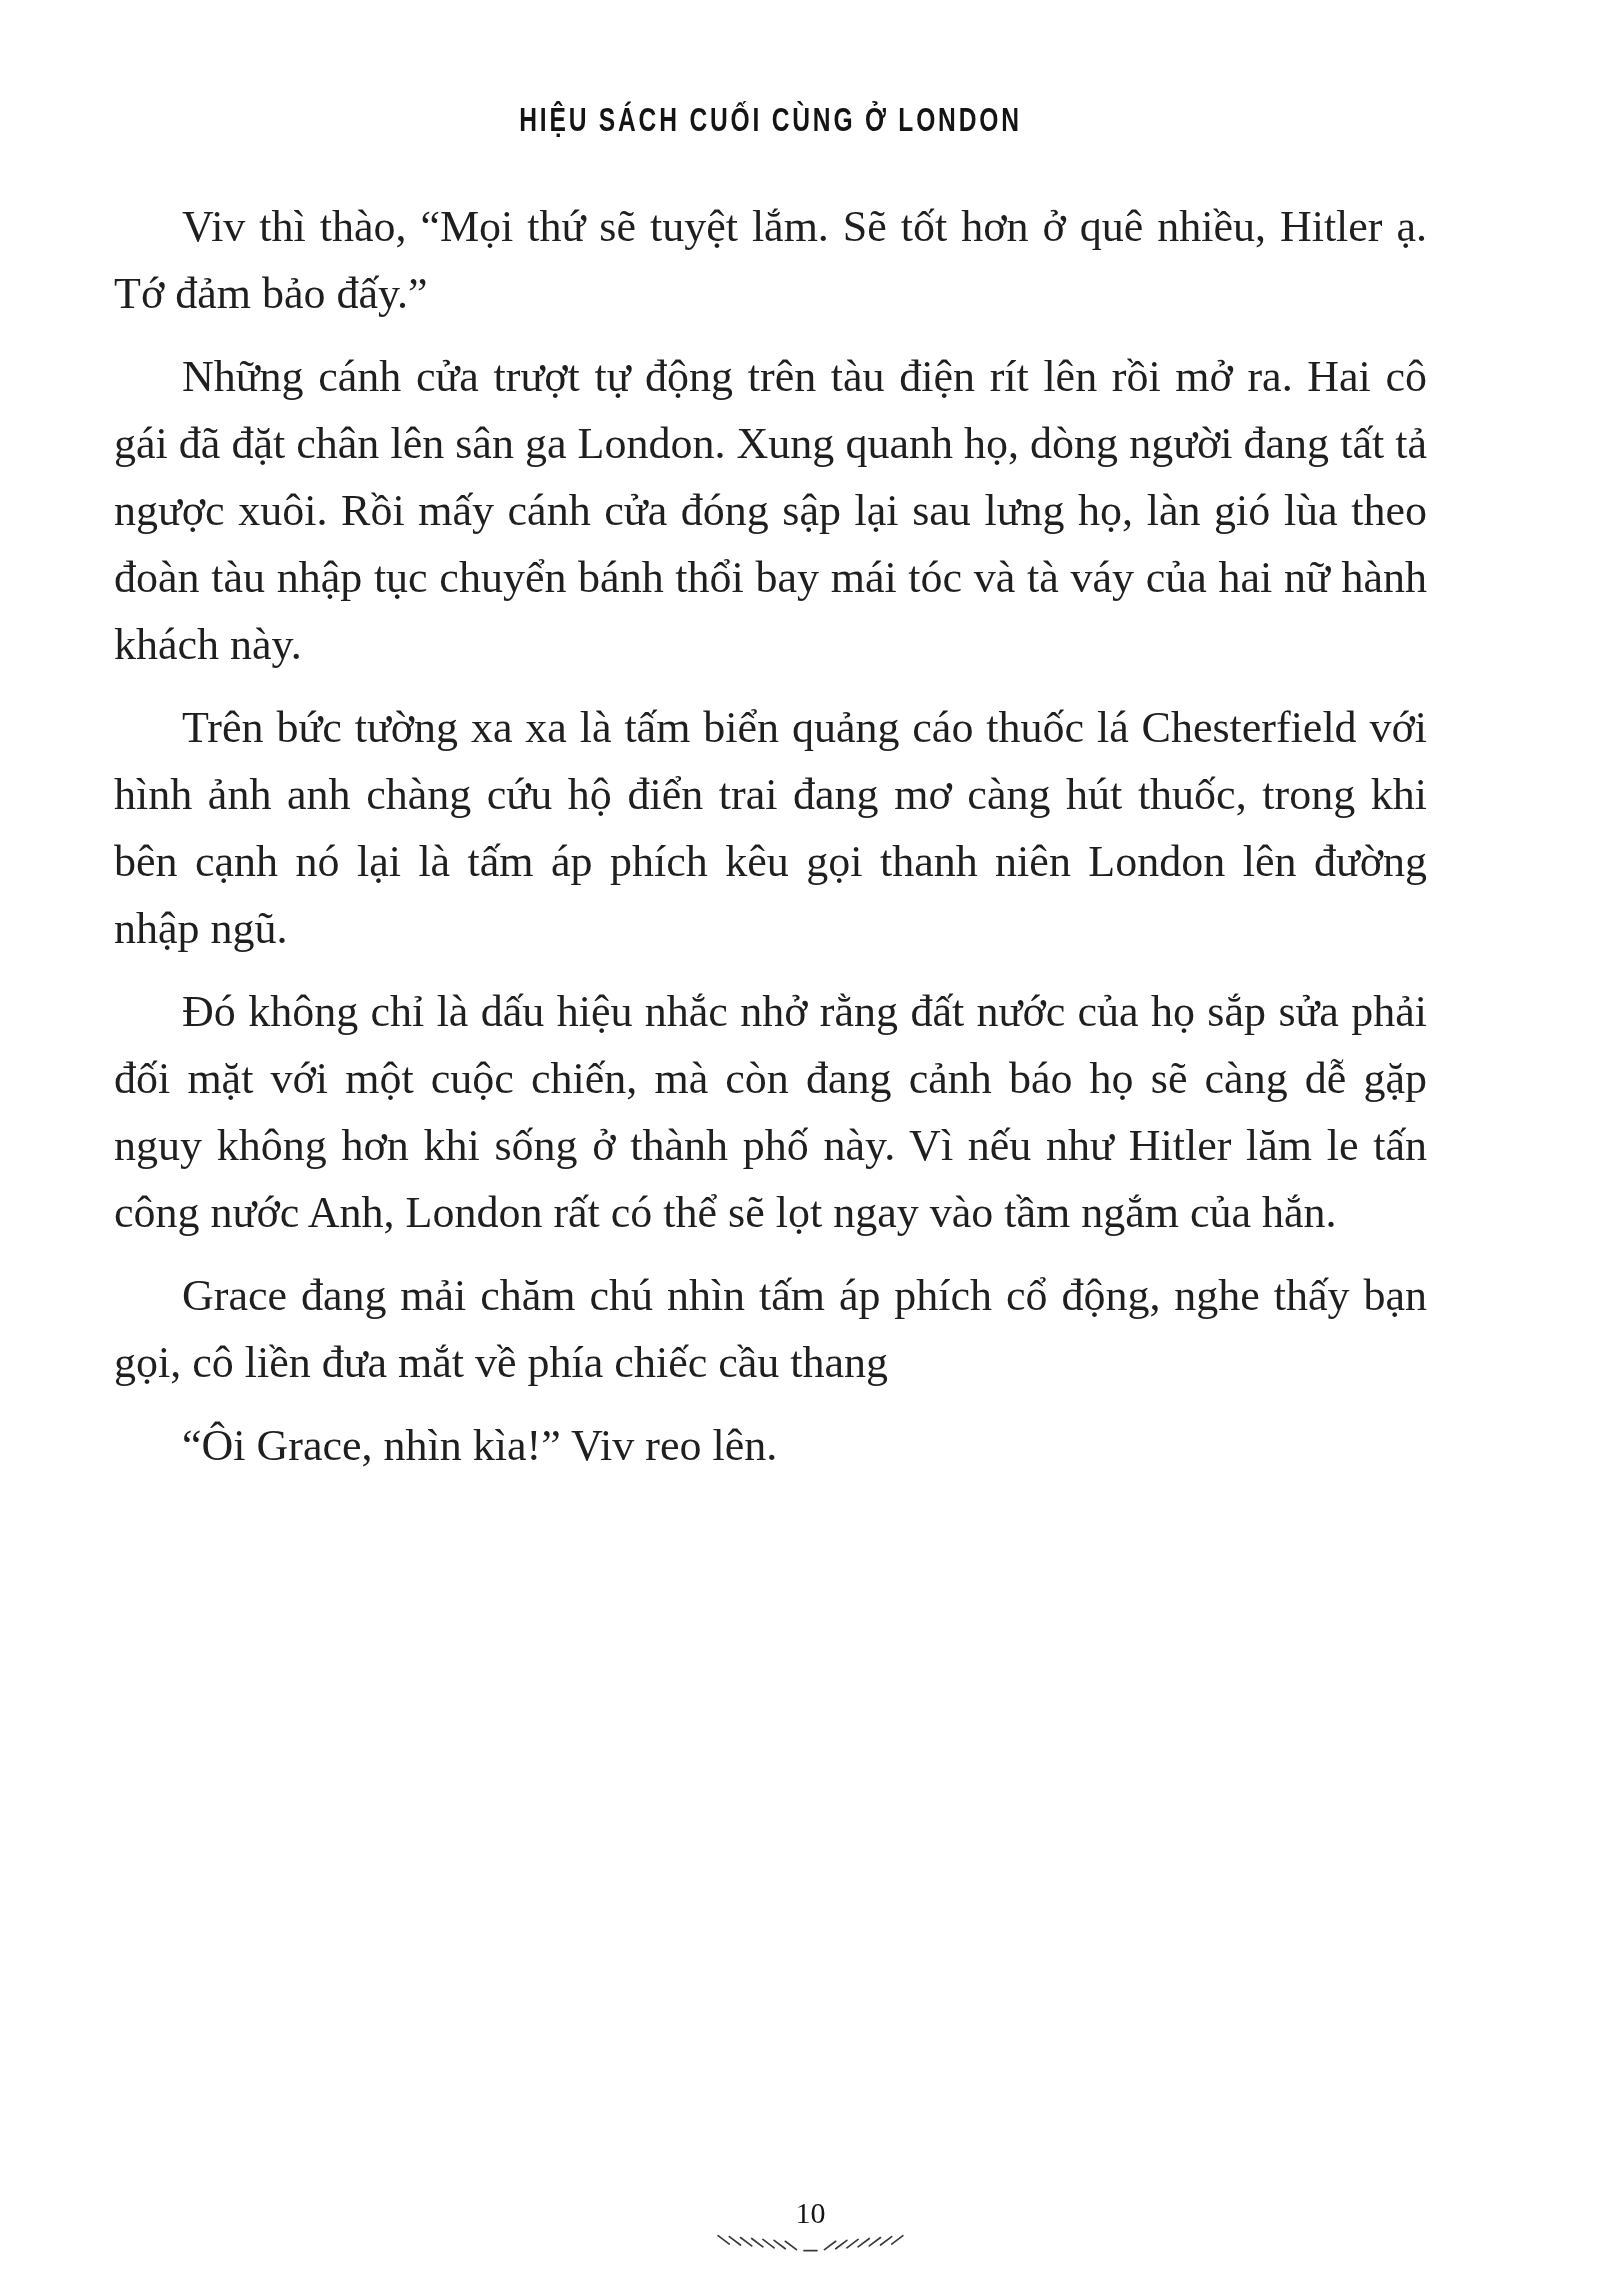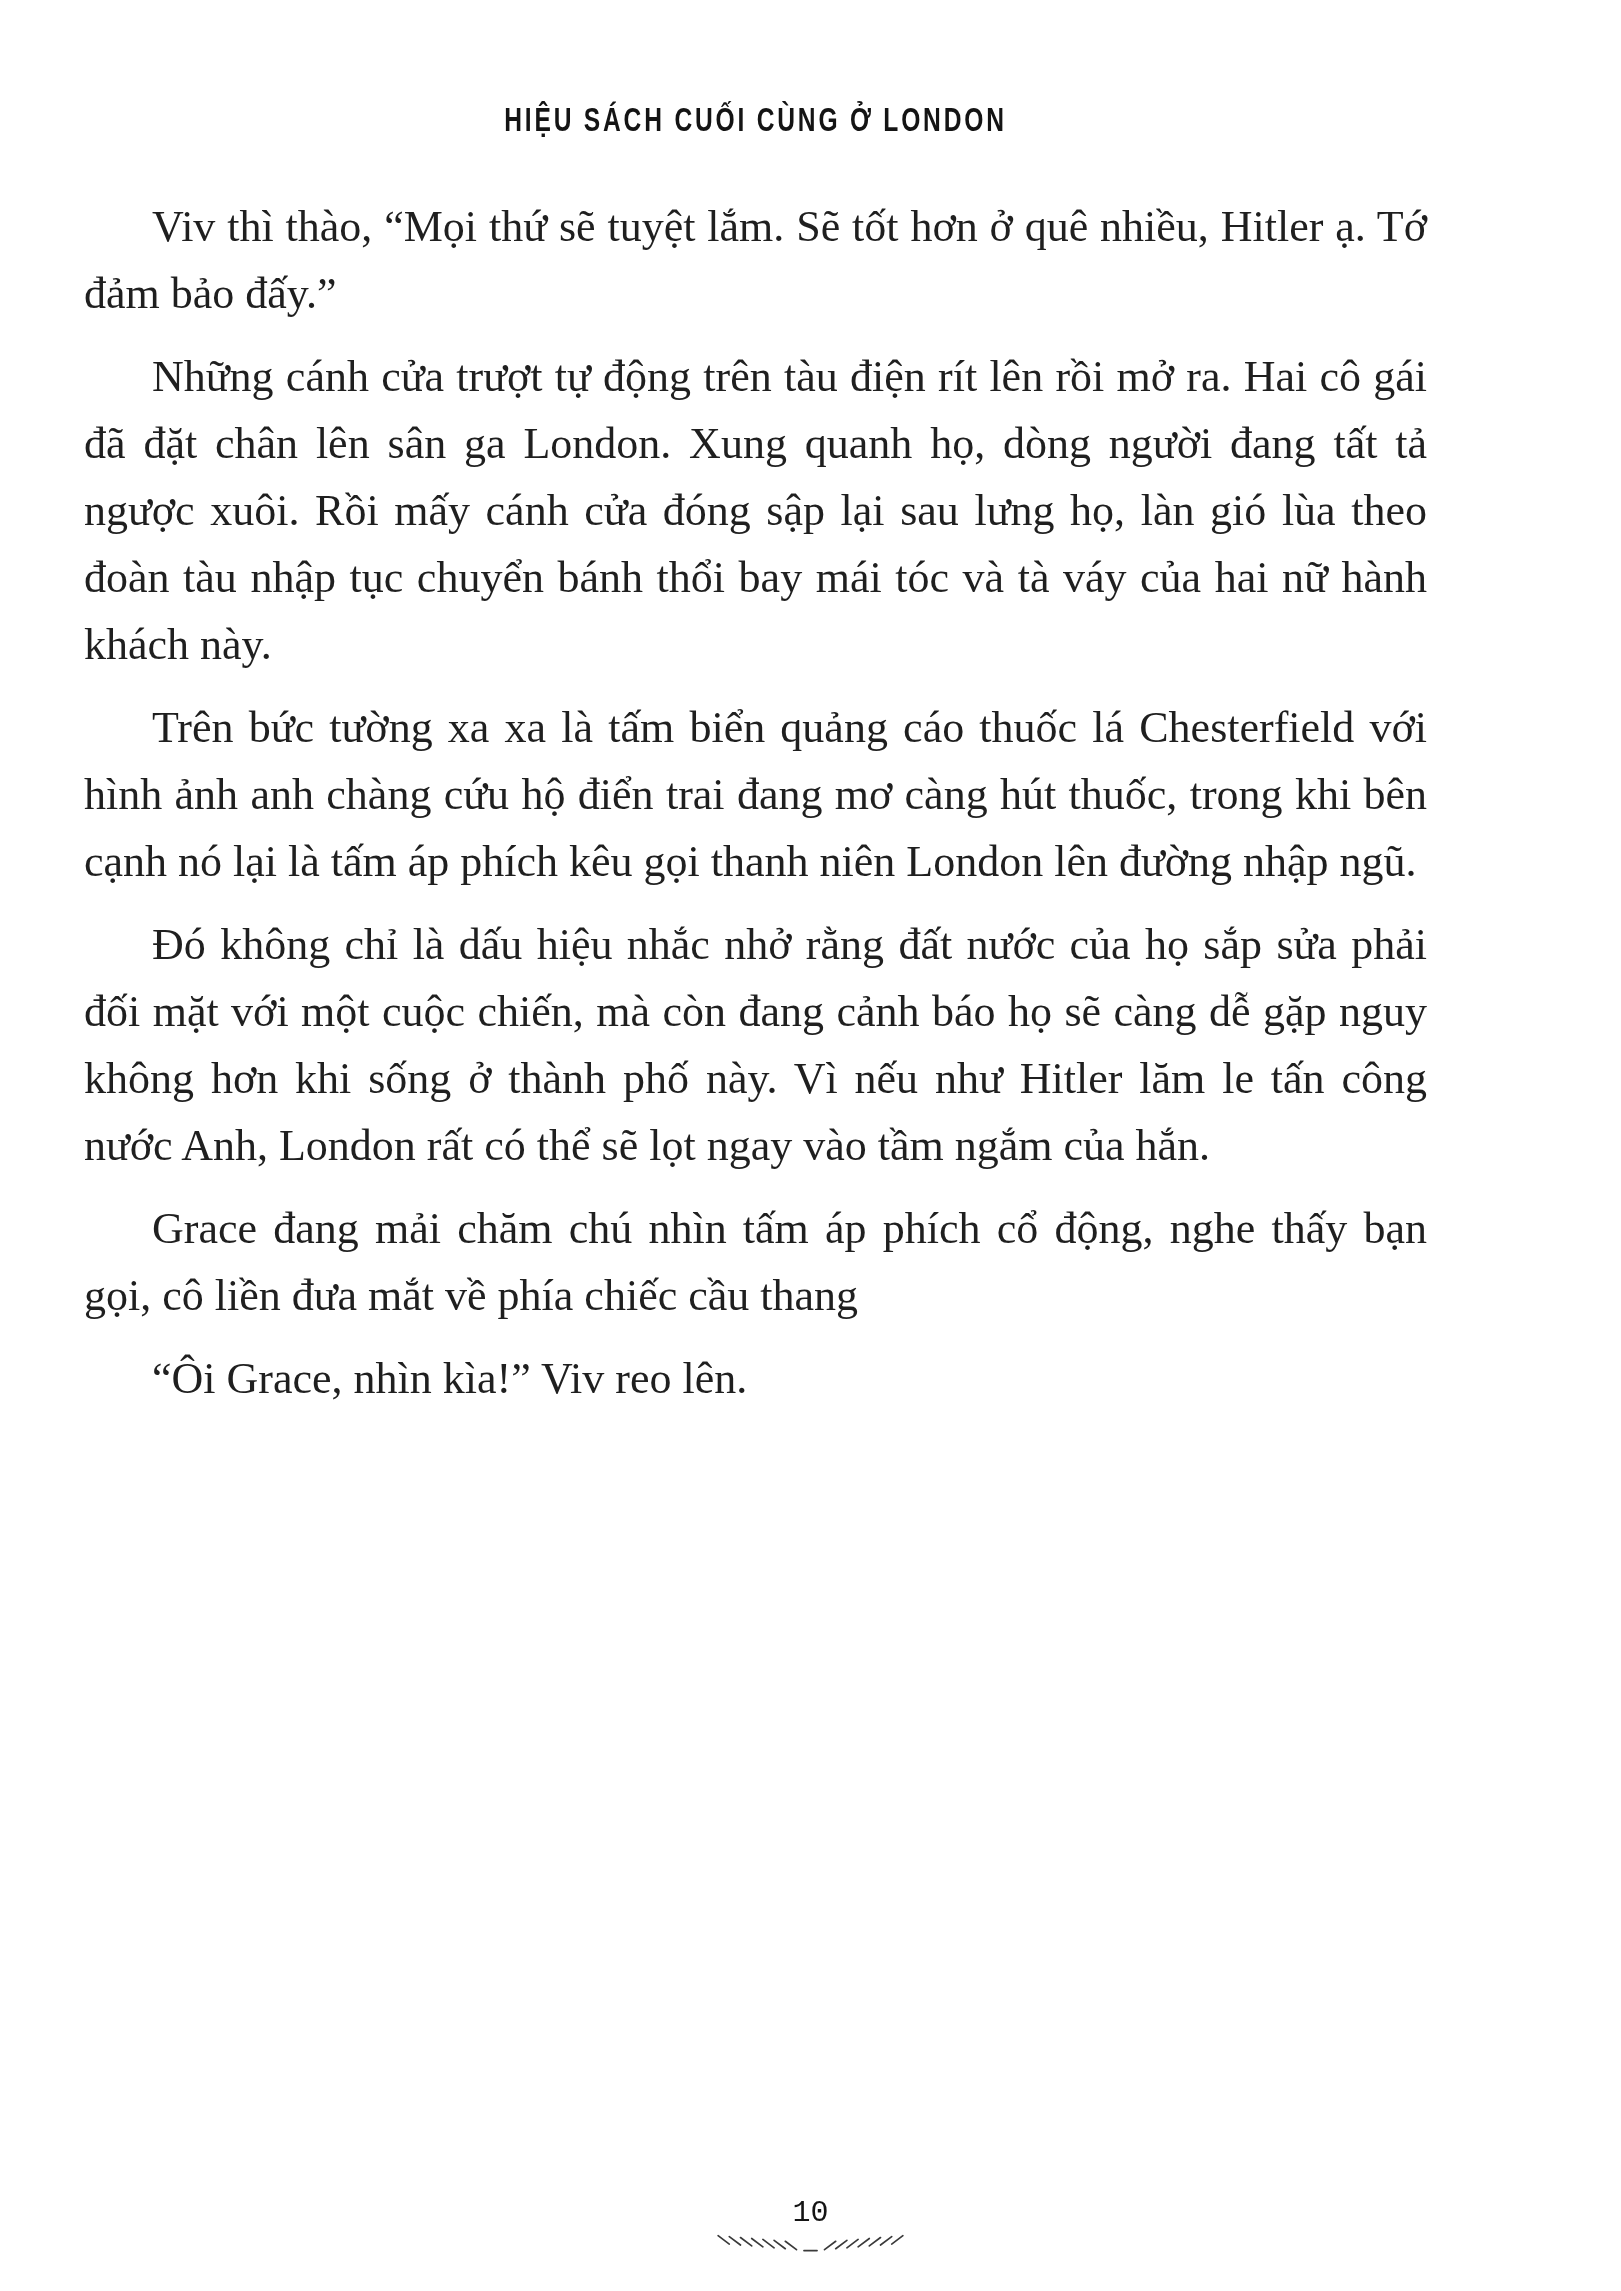--- a/index.html
+++ b/index.html
@@ -7,21 +7,21 @@
     padding: 0;
     background: #ffffff;
   }
   .page {
     position: relative;
     width: 1621px;
     height: 2291px;
     margin: 0 auto;
     background: #ffffff;
     box-sizing: border-box;
-    padding: 106px 194px 0 84px;
+    padding: 106px 194px 0 114px;
     font-family: "Liberation Serif", serif;
     color: #1c1c1c;
     overflow: hidden;
   }
   .header-title {
     text-align: center;
     font-family: "Liberation Sans", sans-serif;
     font-weight: 700;
     font-size: 24.6px;
     letter-spacing: 2.8px;
@@ -40,21 +40,21 @@
     color: #1f1f1f;
   }
   .footer {
     position: absolute;
     left: 0;
     bottom: 32px;
     width: 100%;
     text-align: center;
   }
   .page-number {
-    font-family: Liberation Mono, monospace;
+    font-family: Liberation Serif, serif;
     font-size: 30px;
     color: #141414;
     line-height: 32px;
   }
   .flourish {
     margin-top: 1.9px;
     line-height: 0;
   }
 </style>
 </head>

